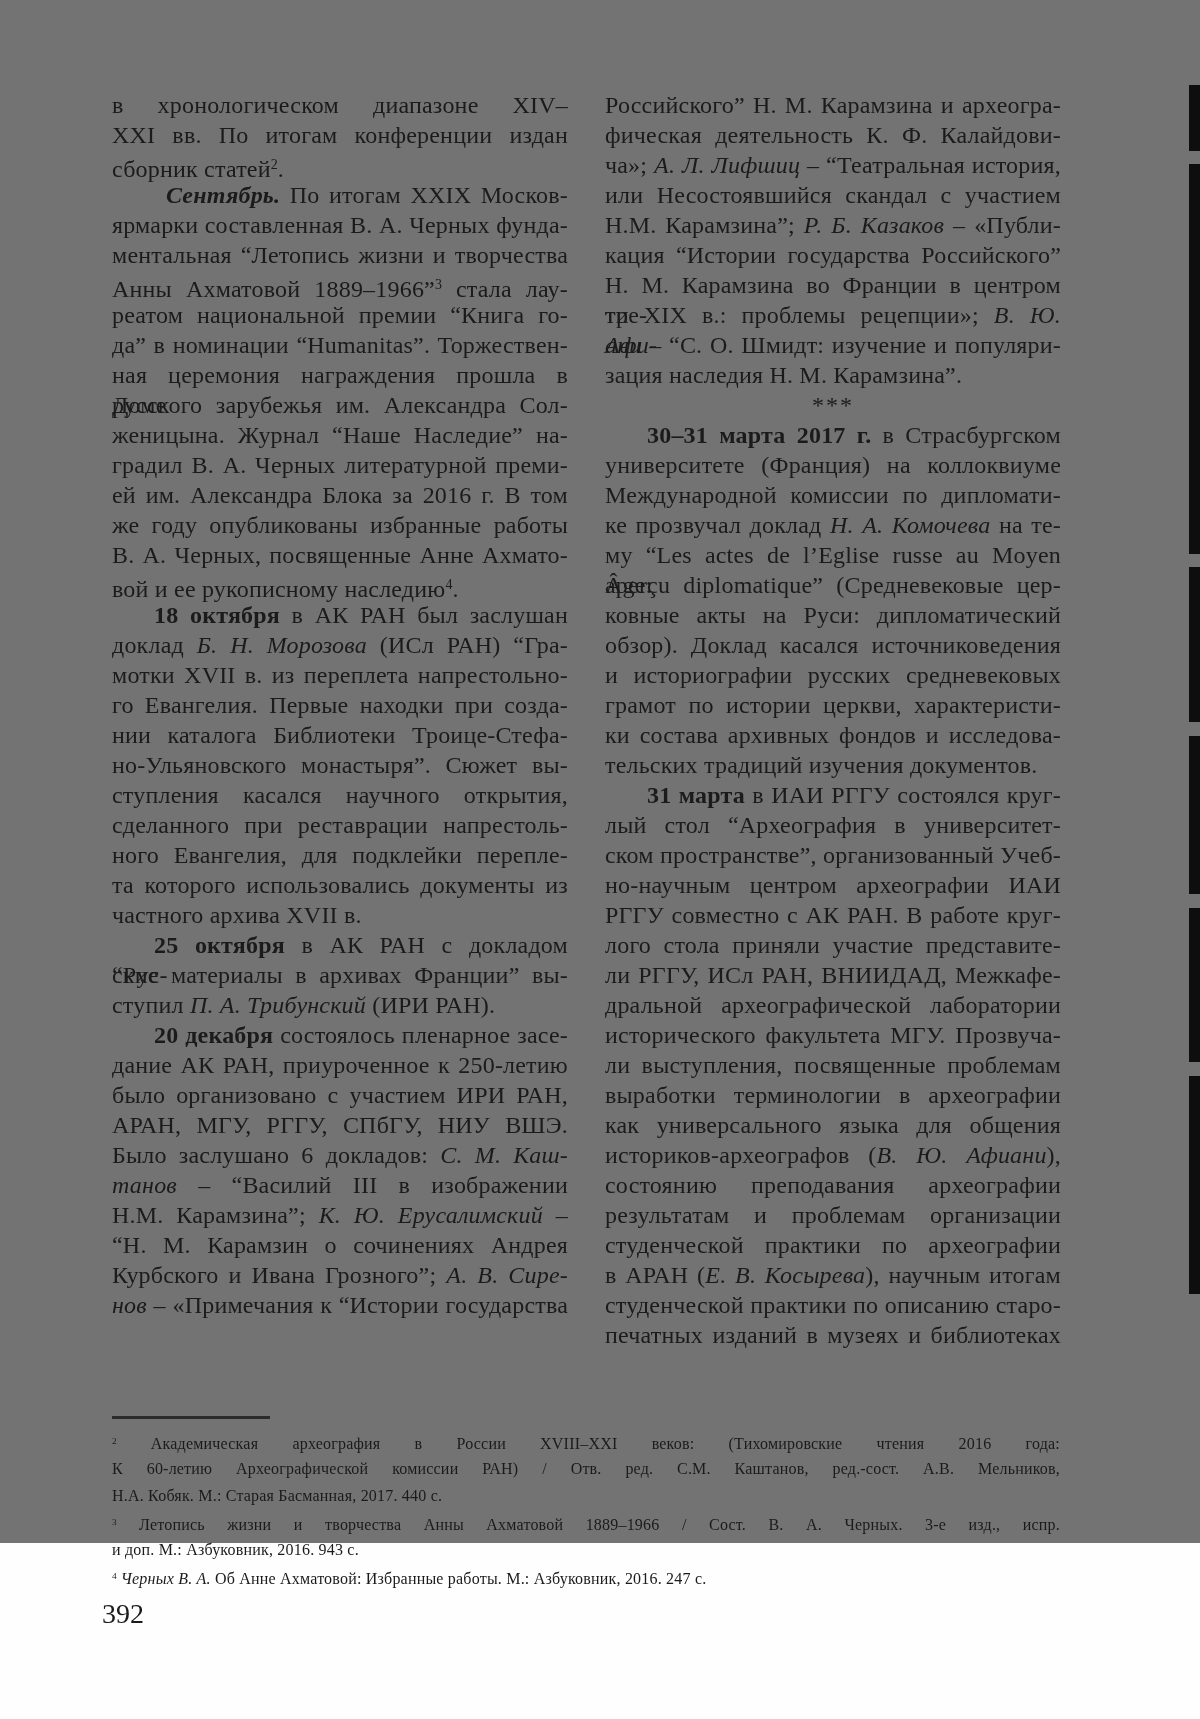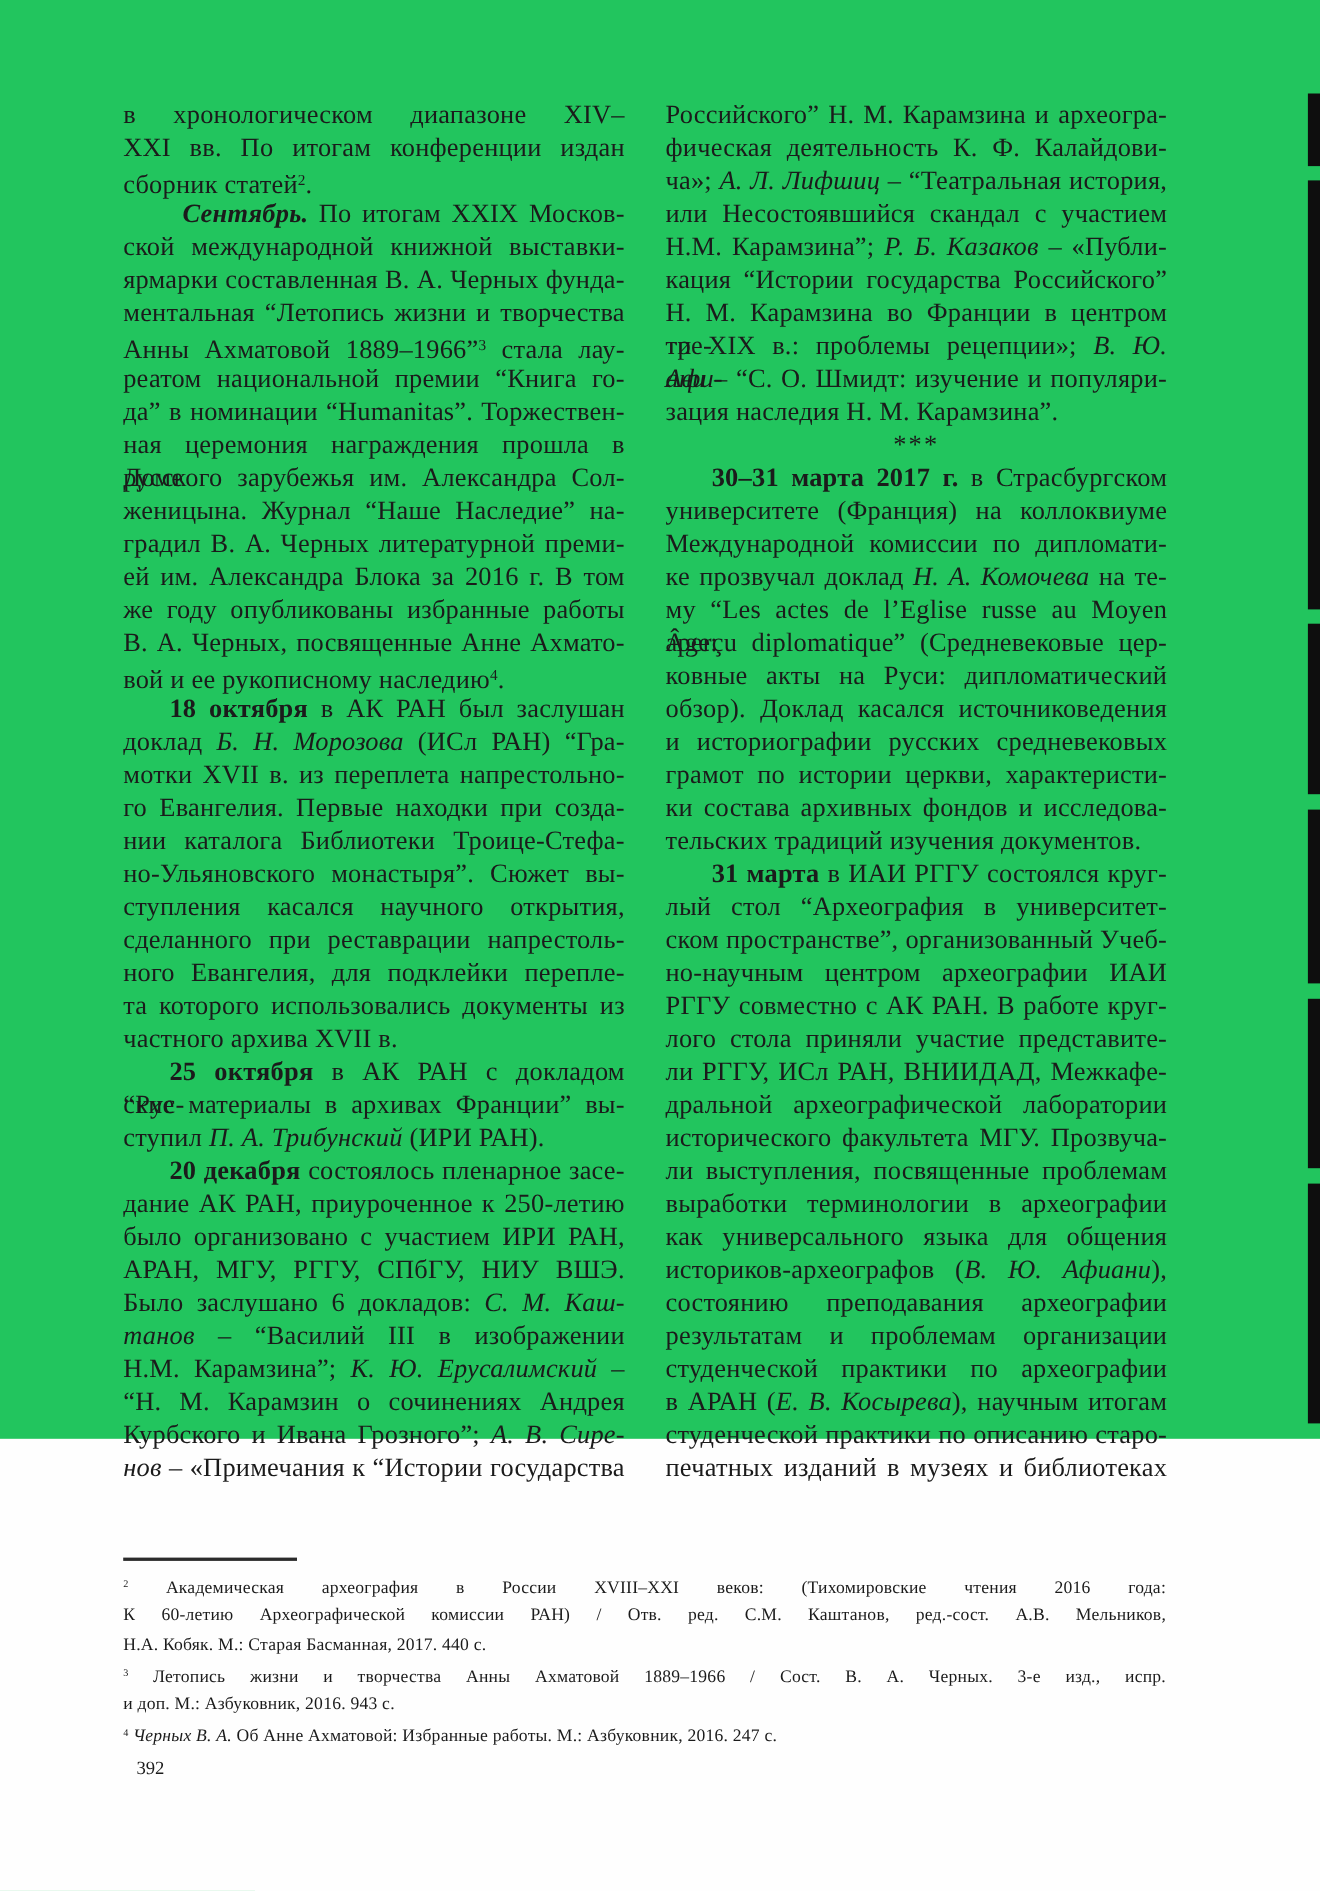--- a/index.html
+++ b/index.html
@@ -1,21 +1,21 @@
 <!DOCTYPE html>
 <html><head>
 <meta charset="utf-8">
 <style>
   html,body { margin:0; padding:0; }
   body {
     width:1200px; height:1719px; position:relative; overflow:hidden;
     background:#fefefe; color:#1b1b1b;
     font-family:"Liberation Serif","DejaVu Serif",serif;
   }
-  .page { position:absolute; left:0; top:0; width:1200px; height:1308px; background:#22c55e; }
+  .page { position:absolute; left:0; top:0; width:1200px; height:1543px; background:#737373; }
   .col {
     position:absolute; top:90px; width:456px;
     font-size:24px; line-height:30px; letter-spacing:0.2px;
   }
   .col-left  { left:112px; }
   .col-right { left:605px; }
   .line { height:30px; text-align:left; }
   .line.just   { text-align:justify; text-align-last:justify; }
   .line.center { text-align:center; text-align-last:center; letter-spacing:2px; }
   .line.indent { text-indent:42px; }
@@ -25,42 +25,41 @@
   .sup { font-size:0.58em; vertical-align:0.55em; letter-spacing:0; }
   .footnote-rule {
     position:absolute; left:112px; top:1416px; width:158px; height:3px; background:#2b2b2b;
   }
   .footnotes {
     position:absolute; left:112px; top:1428px; width:948px;
     font-size:16px; line-height:27px; letter-spacing:0.2px;
   }
   .footnotes .line { height:27px; }
   .page-number {
-    position:absolute; left:124px; top:1598px; font-size:17px;
+    position:absolute; left:102px; top:1598px; font-size:28px;
   }
   
   .edge-marks { position:absolute; left:1189px; top:0; width:11px; height:1719px; }
   .edge-marks div { position:absolute; left:0; width:11px; background:#0e0e0e; }
   .em1 { top:85px;   height:66px;  }
   .em2 { top:164px;  height:390px; }
   .em3 { top:567px;  height:155px; }
   .em4 { top:736px;  height:158px; }
   .em5 { top:908px;  height:154px; }
   .em6 { top:1076px; height:218px; }
 </style>
 </head>
 <body>
 
 <div class="page">
   <div class="col col-left">
       <div class="line just"><span>в хронологическом диапазоне XIV–</span></div>
       <div class="line just"><span>XXI вв. По итогам конференции издан</span></div>
       <div class="line"><span>сборник статей</span><span class="sup">2</span><span>.</span></div>
       <div class="line just indent"><span class="bi">Сентябрь.</span><span> По итогам XXIX Москов-</span></div>
-      <div class="line just"><span>ской международной книжной выставки-</span></div>
       <div class="line just"><span>ярмарки составленная В. А. Черных фунда-</span></div>
       <div class="line just"><span>ментальная “Летопись жизни и творчества</span></div>
       <div class="line just"><span>Анны Ахматовой 1889–1966”</span><span class="sup">3</span><span> стала лау-</span></div>
       <div class="line just"><span>реатом национальной премии “Книга го-</span></div>
       <div class="line just"><span>да” в номинации “Humanitas”. Торжествен-</span></div>
       <div class="line just"><span>ная церемония награждения прошла в Доме</span></div>
       <div class="line just"><span>русского зарубежья им. Александра Сол-</span></div>
       <div class="line just"><span>женицына. Журнал “Наше Наследие” на-</span></div>
       <div class="line just"><span>градил В. А. Черных литературной преми-</span></div>
       <div class="line just"><span>ей им. Александра Блока за 2016 г. В том</span></div>

